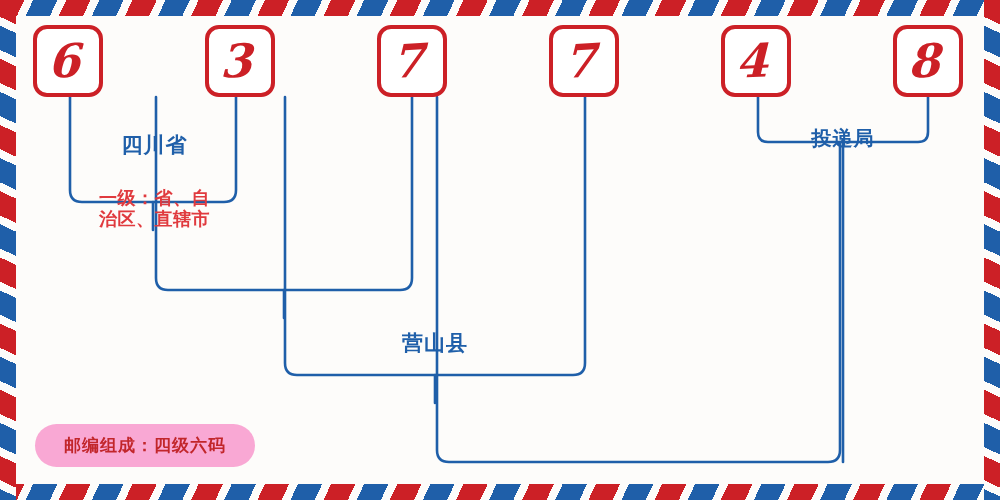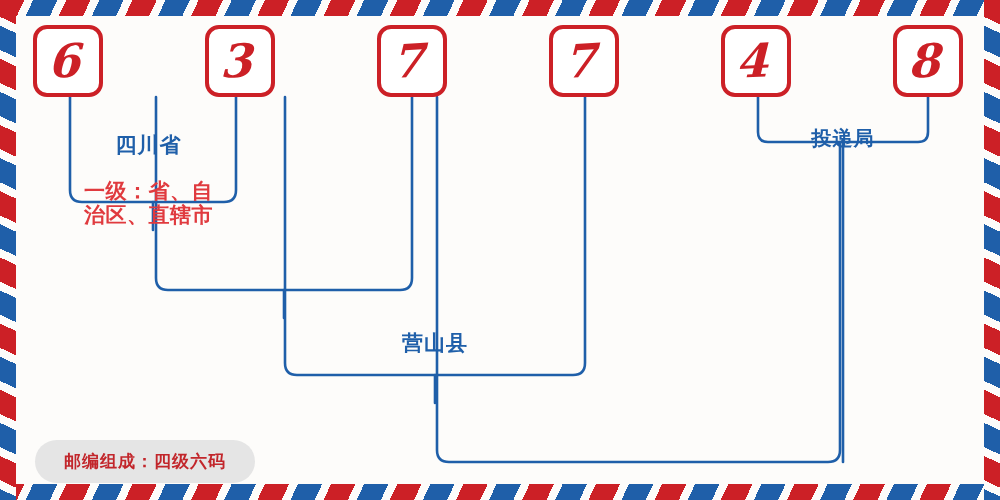--- a/index.html
+++ b/index.html
@@ -84,32 +84,32 @@
     font-weight:700;
     color:#1F5FA9;
     font-size:21px;
     letter-spacing:1px;
   }
   .node-sub{
     display:block;
     font-family:"Liberation Sans","DejaVu Sans",sans-serif;
     font-weight:700;
     color:#E03A3E;
-    font-size:21px;
+    font-size:18px;
     letter-spacing:0.5px;
-    margin-top:2px;
+    margin-top:11px;
   }
   .node-title.solo{font-size:20px;}
 
   
   .legend-pill{
     position:absolute;z-index:25;
-    left:35px;top:440px;
+    left:35px;top:424px;
     width:220px;height:43px;
-    background:#e5e5e5;
+    background:#f9a8d4;
     border-radius:22px;
     display:flex;align-items:center;justify-content:center;
   }
   .legend-text{
     font-family:"DejaVu Serif","Liberation Serif",serif;
     font-weight:700;
     font-size:17px;
     color:#C2262B;
     letter-spacing:1px;
   }
@@ -156,21 +156,21 @@
   <div class="digit-card" style="left:549px;top:25px;">
     <span class="digit-glyph">7</span>
   </div>
   <div class="digit-card" style="left:721px;top:25px;">
     <span class="digit-glyph">4</span>
   </div>
   <div class="digit-card" style="left:893px;top:25px;">
     <span class="digit-glyph">8</span>
   </div>
 
-  <div class="node-label" style="left:66px;top:114px;width:165px;">
+  <div class="node-label" style="left:72px;top:114px;width:165px;">
     <span class="node-title">四川省</span>
     <span class="node-sub">一级：省、自
 治区、直辖市</span>
   </div>
 
 
   <div class="node-label" style="left:300px;top:312px;width:270px;">
     <span class="node-title">营山县</span>
   </div>
 

